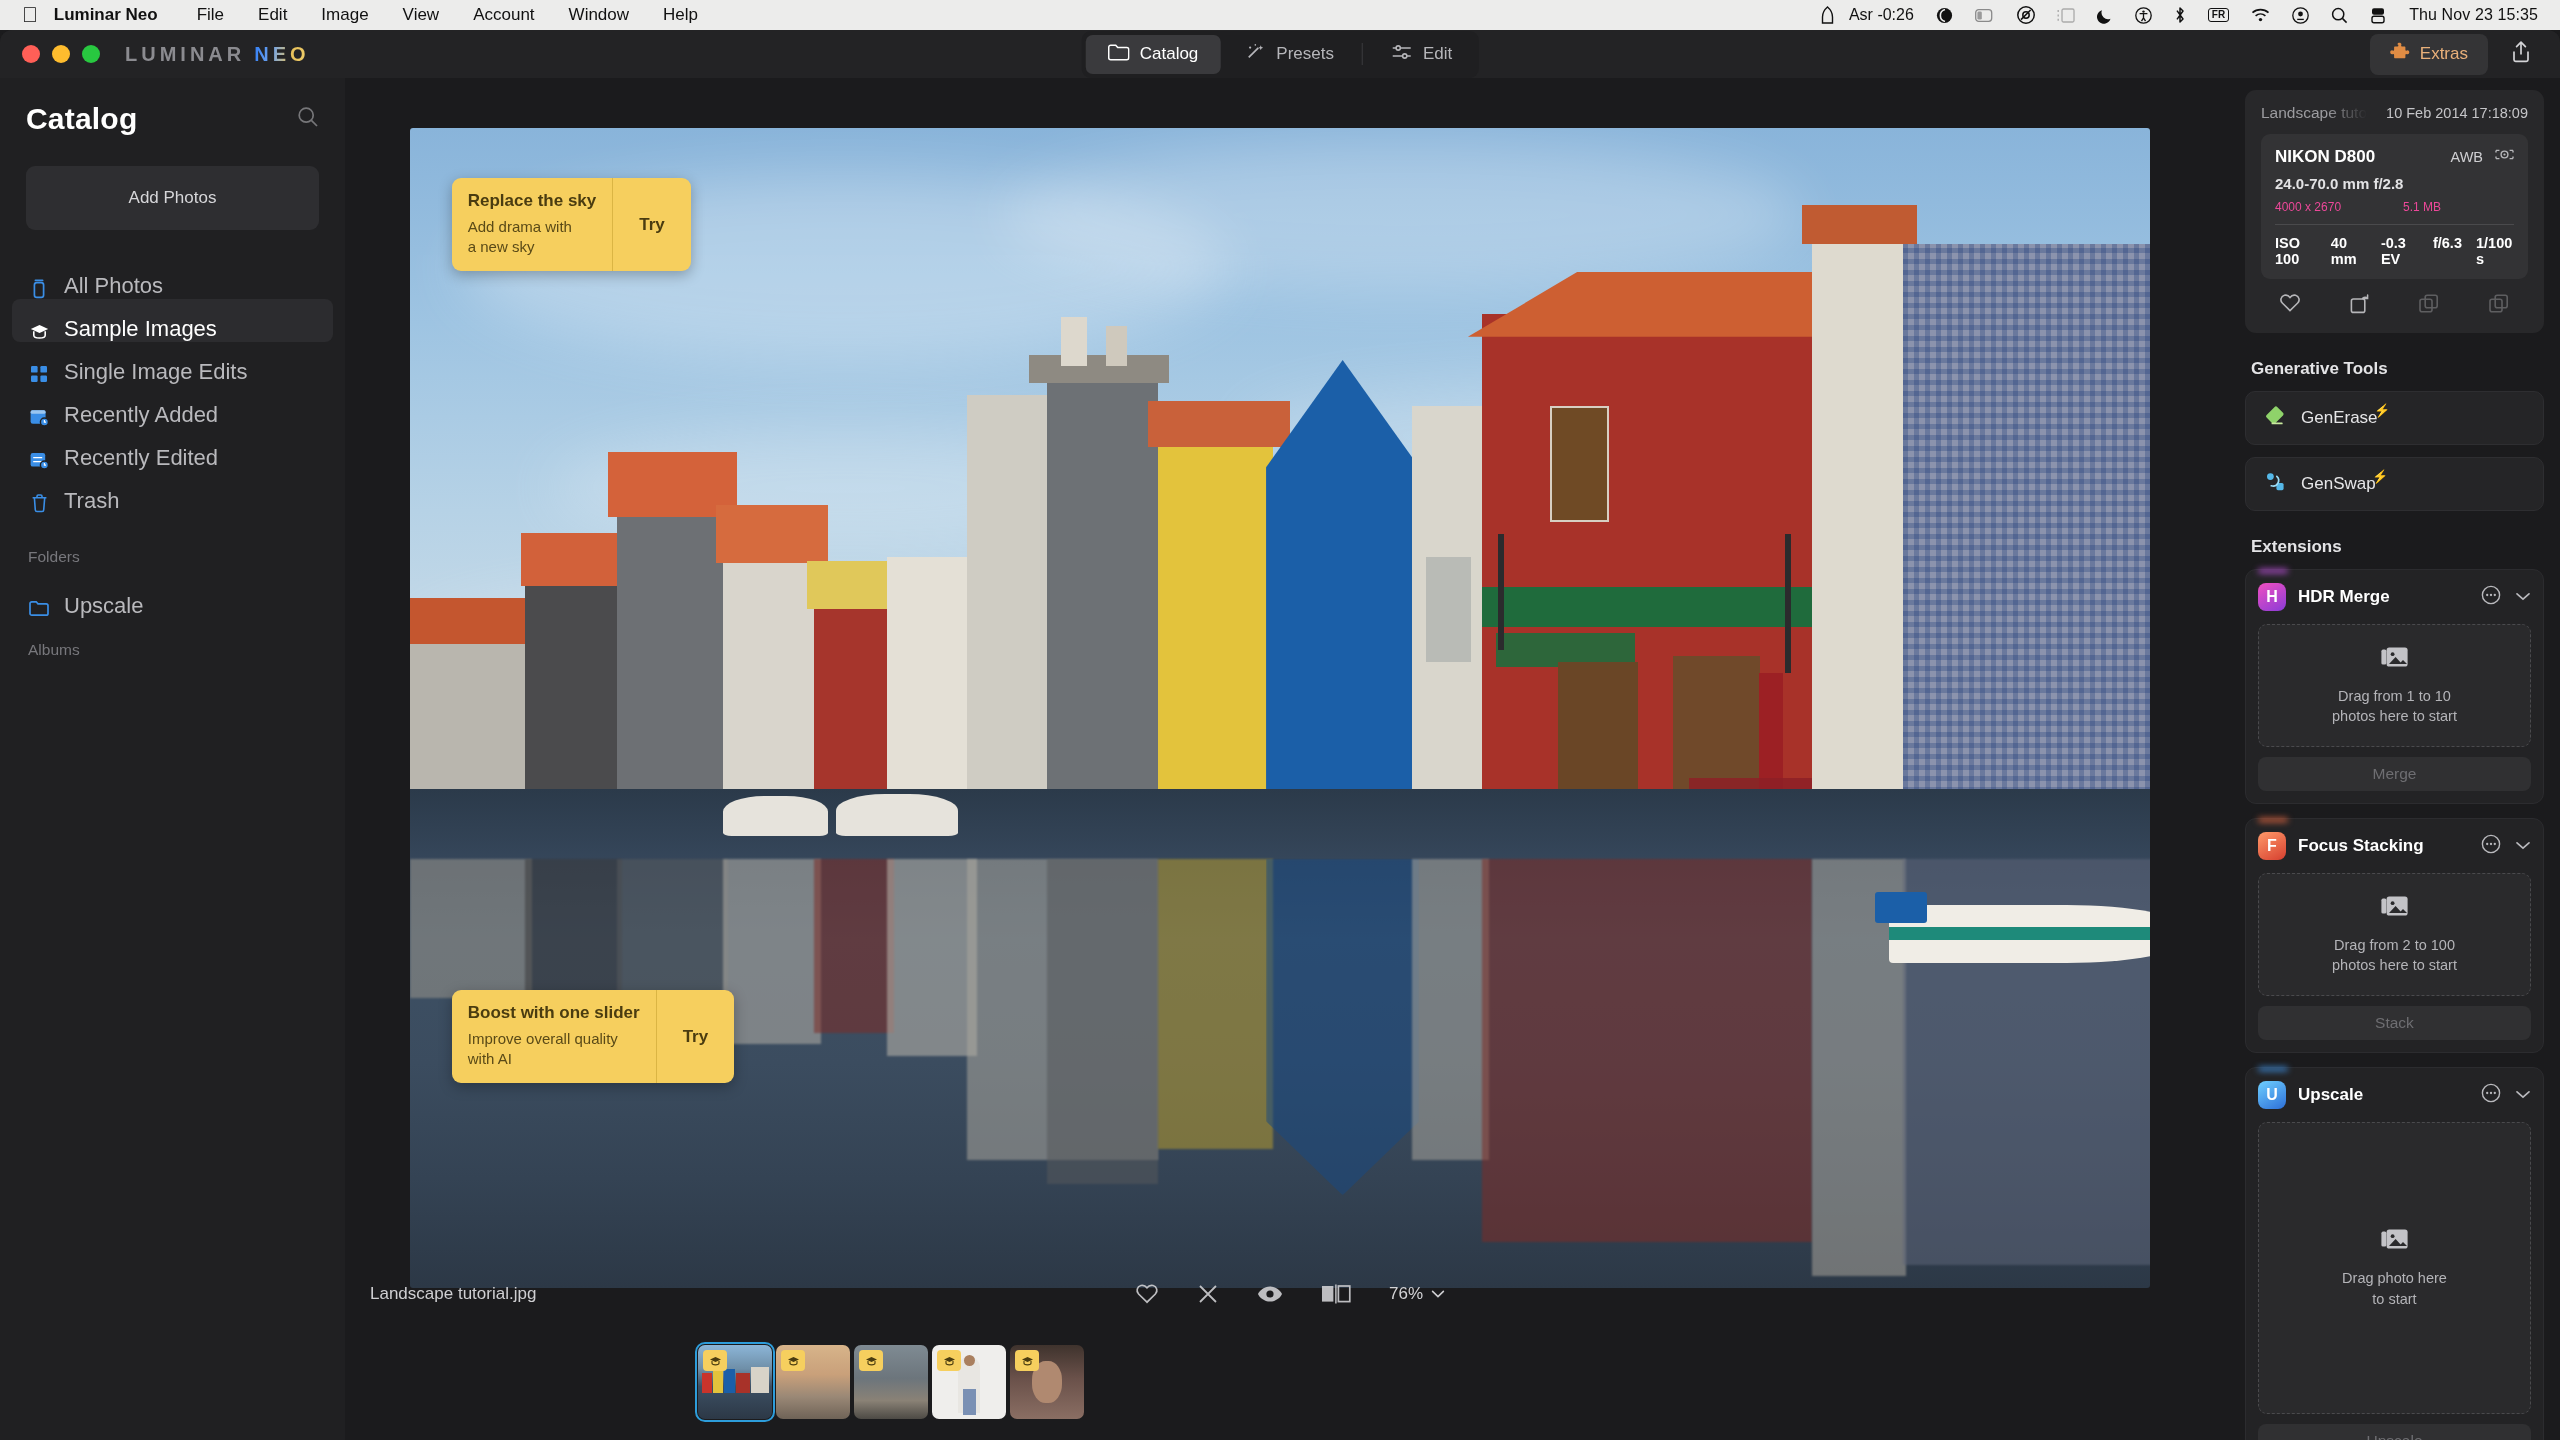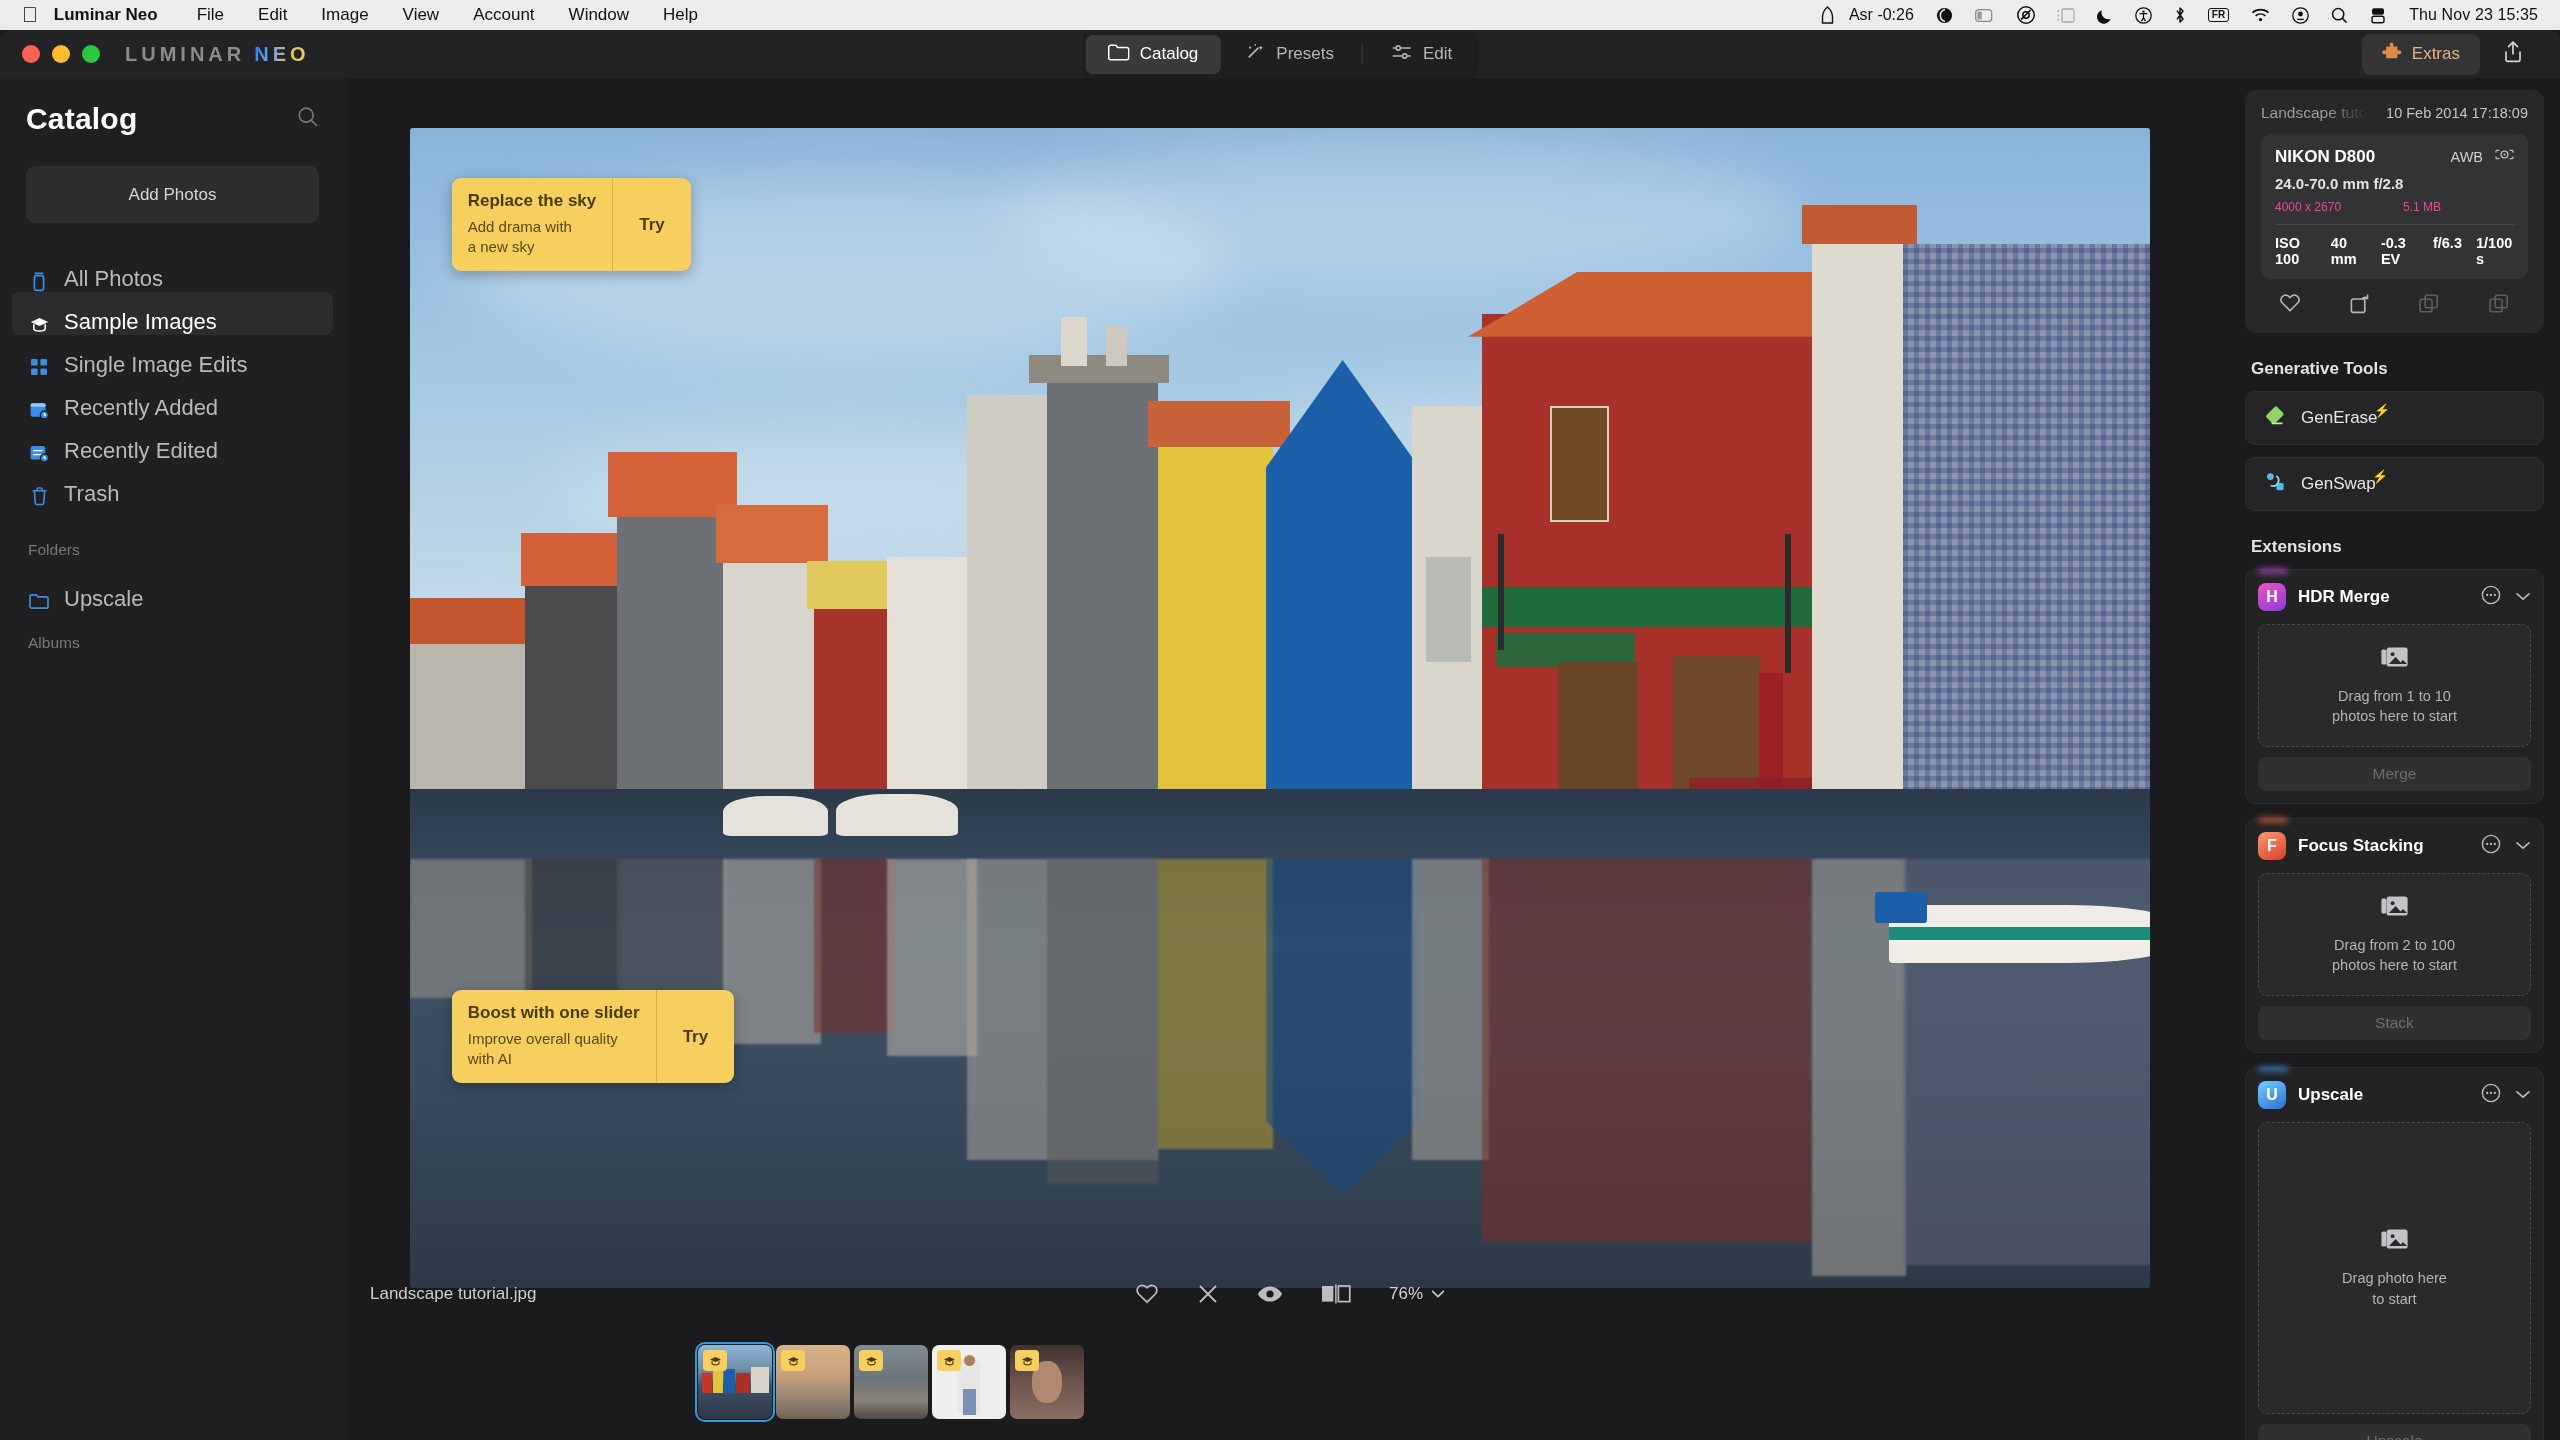--- a/index.html
+++ b/index.html
@@ -55,38 +55,38 @@
   }
   .tabs {
     position:absolute; left:50%; transform:translateX(-50%);
     display:flex; align-items:center; background:#1f1f21;
     border-radius:9px; padding:4px; gap:2px;
   }
   .tab { display:flex; align-items:center; gap:10px; padding:8px 22px;
          font-size:17px; color:#b6b6ba; border-radius:7px; white-space:nowrap; }
   .tab.active { background:#3a3a3d; color:#fff; }
   .tabdiv { width:1px; height:22px; background:#3b3b3e; margin:0 4px;}
-  .tr-actions { margin-left:auto; display:flex; align-items:center; gap:16px; padding-right:30px;}
+  .tr-actions { margin-left:auto; display:flex; align-items:center; gap:16px; padding-right:22px;}
   .extras-btn {
     display:flex; align-items:center; gap:10px;
     background:#343436; border-radius:8px; padding:8px 20px;
     font-size:17px; color:#e9b07a;
   }
   .share-btn { padding:6px; }
 
   
   .sidebar {
     position:absolute; top:48px; left:0; width:345px; height:1362px;
     background:#202022;
   }
   .sb-head { display:flex; align-items:center; padding:24px 26px 0 26px; }
   .sb-title { font-size:30px; font-weight:700; color:#fff; letter-spacing:.2px;}
   .sb-search { margin-left:auto; opacity:.6; }
   .addphotos {
-    margin:30px 26px 8px 26px; height:57px; background:#2e2e31;
+    margin:30px 26px 8px 26px; height:64px; background:#2e2e31;
     border-radius:9px; display:flex; align-items:center; justify-content:center;
     font-size:17px; color:#d6d6d9;
   }
   .sb-list { margin-top:26px; padding:0 12px; }
   .sb-item {
     display:flex; align-items:flex-end; gap:14px;
     height:43px; padding:0 16px; border-radius:8px; font-size:22px; color:#b9b9bd;
   }
   .sb-item.sel { background:#2c2c2f; color:#fff; }
   .sb-item .ic { width:22px; height:22px; display:flex; align-items:center; justify-content:center;}

